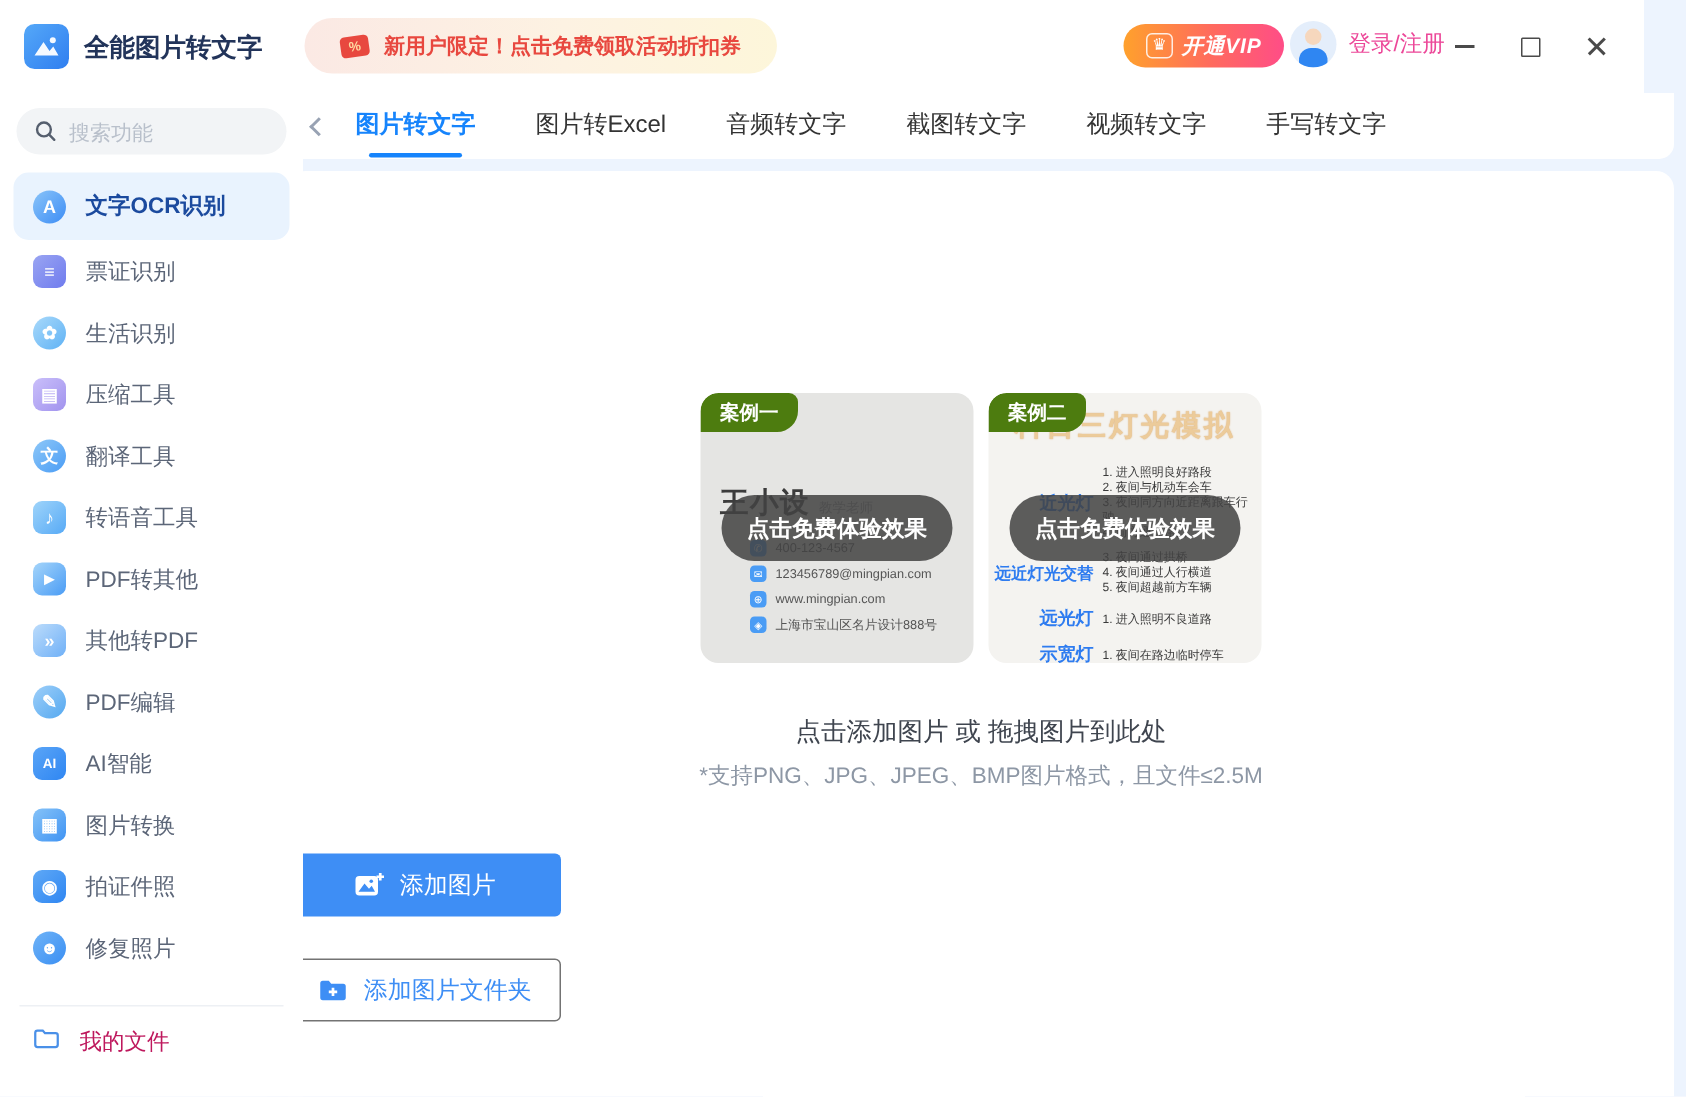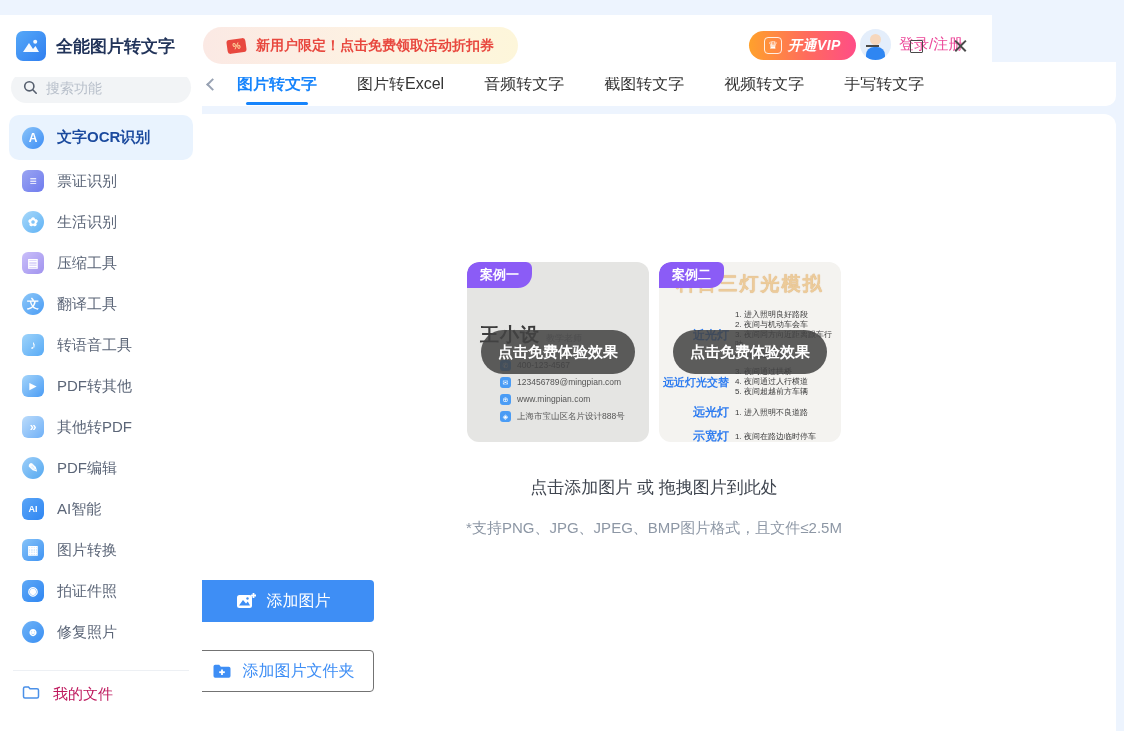--- a/index.html
+++ b/index.html
@@ -1,20 +1,20 @@
 <!DOCTYPE html>
 <html><head>
 <meta charset="utf-8">
 <style>
   * { margin:0; padding:0; box-sizing:border-box; }
   html,body { width:1124px; height:731px; overflow:hidden; }
   body { font-family:"Liberation Sans", sans-serif; background:#edf4fe; position:relative; }
 
   
-  .topbar { position:absolute; top:15px; left:0; width:992px; height:62px; background:#fff; z-index:6; }
+  .topbar { position:absolute; top:0; left:0; width:1096px; height:62px; background:#fff; z-index:6; }
   .logo-wrap { position:absolute; left:16px; top:16px; display:flex; align-items:center; gap:10px; }
   .logo { width:30px; height:30px; border-radius:7px; background:linear-gradient(135deg,#55a8f8,#2f7ef0); display:flex; align-items:center; justify-content:center; }
   .app-title { font-size:17px; font-weight:bold; color:#22345a; }
   .promo { position:absolute; left:203px; top:12px; height:37px; padding:0 24px; border-radius:19px;
            background:linear-gradient(90deg,#fbe9e4,#fdf2e2 55%,#fdf6da); display:flex; align-items:center; gap:10px; cursor:pointer; }
   .promo-ticket { width:19px; height:14px; background:#e8483f; border-radius:3px; transform:rotate(-8deg); color:#ffd9a0; font-size:9px; font-weight:bold; display:flex; align-items:center; justify-content:center; }
   .promo-text { color:#e8483f; font-size:14px; font-weight:bold; }
   .vip-btn { position:absolute; left:749px; top:16px; height:29px; padding:0 15px; border-radius:15px;
              background:linear-gradient(90deg,#ffa12c,#ff6a5e 55%,#ff4d87); color:#fff; display:flex; align-items:center; gap:6px; cursor:pointer; }
   .vip-crown { font-size:11px; line-height:1; border:1px solid rgba(255,255,255,.85); border-radius:4px; padding:2px 3px; }
@@ -49,41 +49,41 @@
   .back-chevron { width:9px; height:9px; border-left:2px solid #98a2b3; border-bottom:2px solid #98a2b3; transform:rotate(45deg); margin:0 20px 0 6px; cursor:pointer; flex:none; }
   .tab { font-size:16px; color:#333; margin-right:40px; height:44px; line-height:44px; position:relative; cursor:pointer; white-space:nowrap; }
   .tab.active { color:#1684fc; font-weight:bold; }
   .tab.active::after { content:""; position:absolute; left:50%; transform:translateX(-50%); bottom:1px; width:62px; height:3px; border-radius:2px; background:#1684fc; }
 
   .content { margin:8px 8px 0 14px; height:calc(100% - 52px); background:#fff; border-radius:12px 12px 0 0; position:relative; overflow:hidden; }
   .cards-row { display:flex; justify-content:center; gap:10px; margin-top:148px; }
   .case-card { width:182px; height:180px; border-radius:12px; position:relative; overflow:hidden; }
   .case-card.c1 { background:#e5e5e3; }
   .case-card.c2 { background:#f4f3f0; }
-  .badge { position:absolute; top:0; left:0; z-index:2; height:26px; padding:0 13px; background:#8b5cf6; color:#fff; font-size:13px; font-weight:bold; line-height:26px; border-radius:12px 6px 14px 0; }
+  .badge { position:absolute; top:0; left:0; z-index:2; height:26px; padding:0 13px; background:#4d7c0f; color:#fff; font-size:13px; font-weight:bold; line-height:26px; border-radius:12px 6px 14px 0; }
   .overlay-pill { position:absolute; top:50%; left:50%; transform:translate(-50%,-50%); z-index:3; height:44px; padding:0 17px;
                   background:rgba(66,66,66,.86); border-radius:24px; color:#fff; font-size:15px; font-weight:bold; display:flex; align-items:center; white-space:nowrap; cursor:pointer; }
   
   .c1-name-row { margin:60px 0 0 13px; display:flex; align-items:baseline; gap:6px; }
   .c1-name { font-size:19px; font-weight:bold; color:#3c3c3c; letter-spacing:1px; }
   .c1-role { font-size:9px; color:#979797; }
   .c1-contacts { margin:12px 0 0 13px; }
   .c1-contact { display:flex; align-items:flex-start; gap:6px; margin-bottom:6px;margin-left:20px; }
   .c1-cicon { width:11px; height:11px; border-radius:3px; background:#4a9cf5; color:#fff; font-size:7px; display:flex; align-items:center; justify-content:center; flex:none; }
   .c1-ctext { font-size:8.5px; color:#555; }
   
   .c2-title { margin-top:9px; text-align:center; font-size:19px; font-weight:bold; letter-spacing:2px; color:#eccb9a; text-shadow:0 0 1px #d8a86e; }
   .c2-rows { margin-top:13px; }
   .c2-row { display:flex; align-items:center; margin:0 4px 7px 0; }
   .c2-label { width:76px; flex:none; text-align:right; padding-right:6px; color:#2e7cf0; font-weight:bold; font-size:12px; }
   .c2-label.long { font-size:11px; }
   .c2-items { font-size:8px; line-height:10px; color:#3a3a3a; }
 
   .hint { text-align:center; margin-top:34px; font-size:17px; color:#3f454f; }
-  .support { text-align:center; margin-top:20px; font-size:15px; color:#8d97a5; }
+  .support { text-align:center; margin-top:9px; font-size:15px; color:#8d97a5; }
   .btns-row { display:flex; justify-content:center; gap:28px; margin-top:42px;flex-direction:column; }
   .btn { width:182px; height:42px; border-radius:4px; display:flex; align-items:center; justify-content:center; gap:11px; font-size:16px; cursor:pointer; }
   .btn-solid { background:#3e8ef5; color:#fff; border:none; }
   .btn-outline { background:#fff; color:#3e8ef5; border:1px solid #737373; }
 
   .watermark { position:absolute; right:2px; bottom:2px; text-align:center; z-index:4; pointer-events:none; }
   .wm1 { font-size:33px; font-weight:bold; letter-spacing:2px; color:#dbdbdb; }
   .wm2 { font-size:13px; font-weight:bold; letter-spacing:1px; color:#e3e3e3; margin-top:-2px; }
 </style>
 </head>

